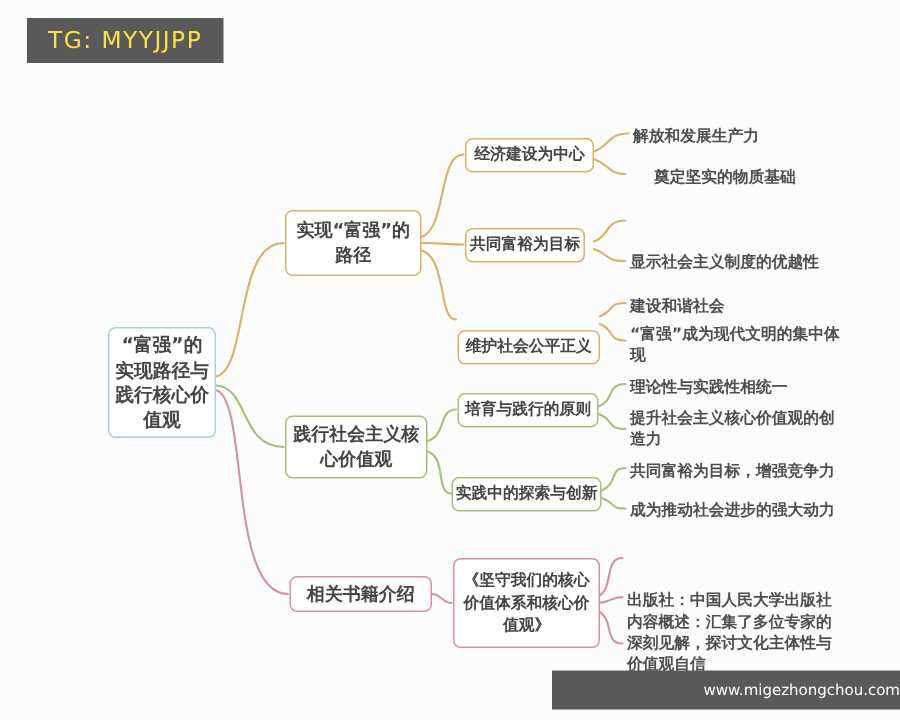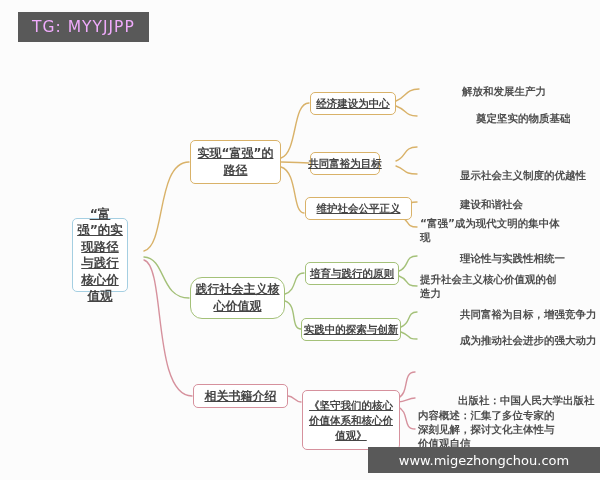--- a/index.html
+++ b/index.html
@@ -1,36 +1,36 @@
 <!DOCTYPE html>
 <html><head>
 <meta charset="utf-8">
 <style>
   html,body{margin:0;padding:0;}
   body{font-family:"DejaVu Sans","Liberation Sans",sans-serif;}
   .stage{position:relative;width:600px;height:480px;background:#fcfcfc;overflow:hidden;}
-  .badge{position:absolute;left:18px;top:12px;background:#595959;color:#f0abfc;
+  .badge{position:absolute;left:18px;top:12px;background:#595959;color:#fde047;
          font-size:15.5px;letter-spacing:1px;padding:6px 14px;}
   .footer{position:absolute;left:368px;top:447px;width:232px;height:26px;background:#595959;
-          color:#fff;font-size:13px;display:flex;align-items:center;justify-content:center;z-index:30;}
+          color:#fff;font-size:10px;display:flex;align-items:center;justify-content:flex-end;z-index:30;}
   .links{position:absolute;left:0;top:0;z-index:1;}
   .links path{fill:none;stroke-width:1.4;stroke-linecap:round;}
   .node{position:absolute;background:#fff;border:1.6px solid #ccc;border-radius:5px;
         color:#454545;font-weight:bold;text-align:center;box-sizing:border-box;
-        display:flex;align-items:center;justify-content:center;z-index:10;text-decoration:underline;}
+        display:flex;align-items:center;justify-content:center;z-index:10;}
   .node.blue{border-color:#a5cfe2;}
   .node.yellow{border-color:#d9b269;}
   .node.green{border-color:#a4c179;}
   .node.pink{border-color:#d6919d;}
-  .root{left:72px;top:218px;width:56px;height:74px;font-size:12.5px;line-height:16.5px;padding:2px 3px;}
+  .root{left:72px;top:218px;width:72px;height:74px;font-size:12.5px;line-height:16.5px;padding:2px 3px;}
   .branch{font-size:12px;line-height:17px;padding:2px 4px;}
   .child{font-size:10.5px;line-height:13px;height:23px;white-space:nowrap;}
-  .book{white-space:normal!important;height:60px!important;line-height:15px;padding:2px 3px;margin-top:18px;}
+  .book{white-space:normal!important;height:60px!important;line-height:15px;padding:2px 3px;}
   .leaf{position:absolute;font-size:10.5px;font-weight:bold;color:#4e4e4e;line-height:14px;z-index:5;}
-  .nowrap{white-space:nowrap;margin-left:40px;}
+  .nowrap{white-space:nowrap;}
 </style>
 </head>
 <body>
 
 <div class="stage">
 
   <div class="badge">TG: MYYJJPP</div>
 
   <svg class="links" width="600" height="480">
 
@@ -60,26 +60,26 @@
     <path d="M 401,332 C 412,336 406,339 417,339" stroke="#a4c179"></path>
 
     <path d="M 398,398 C 410,393 402,372 415,372" stroke="#d6919d"></path>
     <path d="M 398,402 C 406,402 408,398 415,398" stroke="#d6919d"></path>
     <path d="M 398,407 C 410,412 402,429 415,429" stroke="#d6919d"></path>
   </svg>
 
   <div class="node blue root">“富强”的实现路径与践行核心价值观</div>
 
   <div class="node yellow branch" style="left:190px;top:140px;width:91px;height:44px;">实现“富强”的路径</div>
-  <div class="node green branch" style="left:190px;top:277px;width:95px;height:42px;border-radius:12px;">践行社会主义核心价值观</div>
+  <div class="node green branch" style="left:190px;top:277px;width:95px;height:42px;">践行社会主义核心价值观</div>
   <div class="node pink branch" style="left:193px;top:384px;width:95px;height:24px;">相关书籍介绍</div>
 
   <div class="node yellow child" style="left:310px;top:92px;width:86px;">经济建设为中心</div>
-  <div class="node yellow child" style="left:310px;top:152px;width:70px;">共同富裕为目标</div>
-  <div class="node yellow child" style="left:305px;top:197px;width:107px;">维护社会公平正义</div>
+  <div class="node yellow child" style="left:310px;top:152px;width:80px;">共同富裕为目标</div>
+  <div class="node yellow child" style="left:305px;top:220px;width:95px;">维护社会公平正义</div>
 
   <div class="node green child" style="left:305px;top:262px;width:94px;text-align:center;">培育与践行的原则</div>
   <div class="node green child" style="left:301px;top:318px;width:100px;">实践中的探索与创新</div>
 
   <div class="node pink child book" style="left:302px;top:372px;width:98px;">《坚守我们的核心价值体系和核心价值观》</div>
 
   <div class="leaf nowrap" style="left:422px;top:84px;">解放和发展生产力</div>
   <div class="leaf nowrap" style="left:436px;top:111px;">奠定坚实的物质基础</div>
   <div class="leaf nowrap" style="left:420px;top:168px;text-align:right;">显示社会主义制度的优越性</div>
   <div class="leaf nowrap" style="left:420px;top:197px;">建设和谐社会</div>

